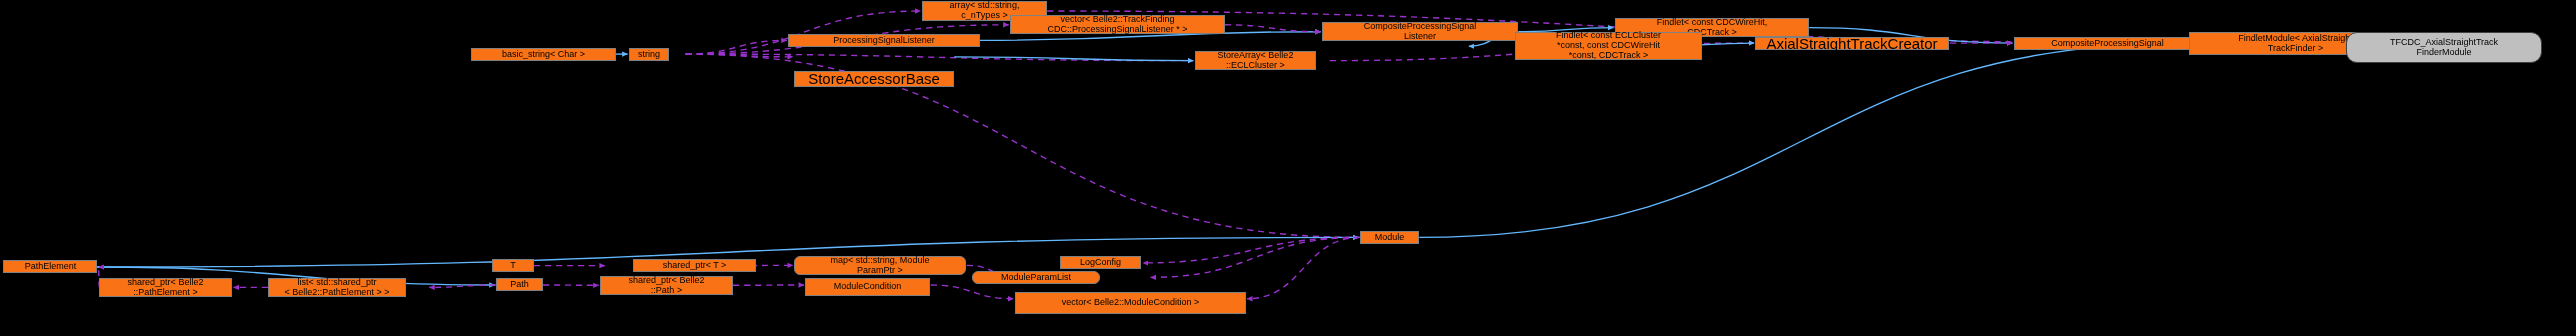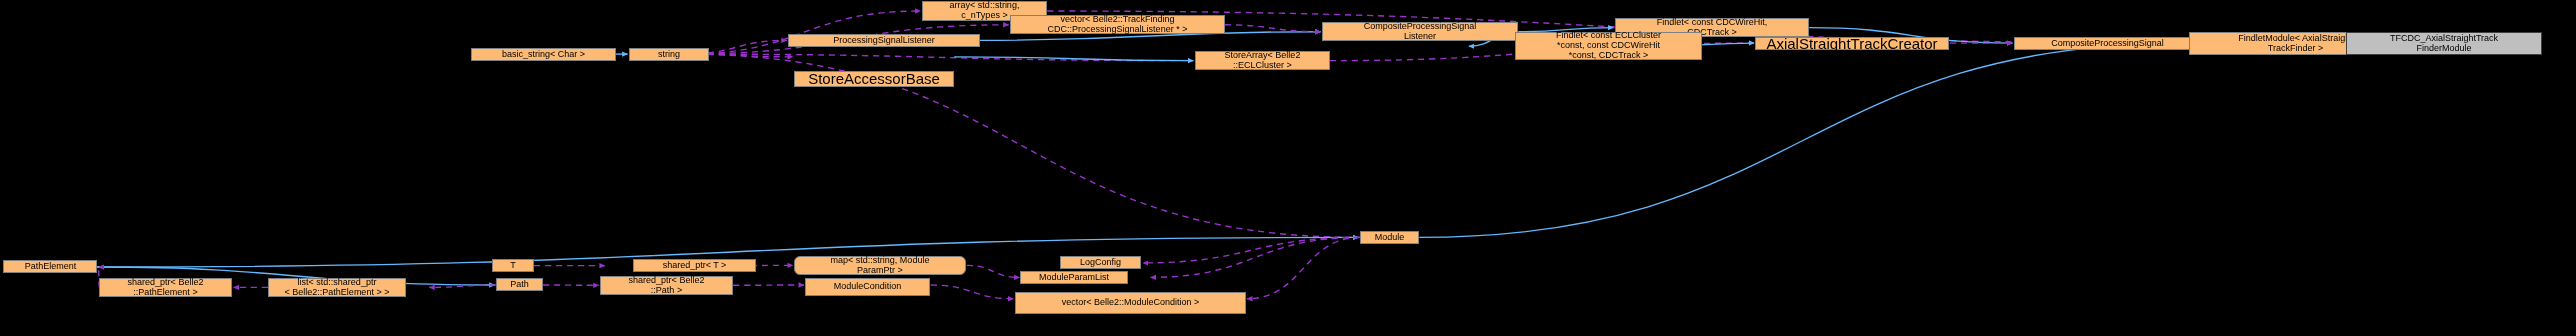--- a/index.html
+++ b/index.html
@@ -20,21 +20,21 @@
     position: absolute;
     left: 0;
     top: 0;
     width: 2576px;
     height: 337px;
     pointer-events: none;
   }
   .node {
     position: absolute;
     box-sizing: border-box;
-    background: #fdba74;
+    background: #f97316;
     border: 0.7px solid #808080;
     color: #000000;
     font-size: 9px;
     line-height: 9.6px;
     display: flex;
     align-items: center;
     justify-content: center;
     text-align: center;
     white-space: pre-line;
     padding: 0.7px 2.8px;
@@ -105,39 +105,39 @@
       <div class="node" style="left: 1615px; top: 18px; width: 194px; height: 19.3px;">Findlet&lt; const CDCWireHit,
 CDCTrack &gt;</div>
       <div class="node" style="left: 788px; top: 34px; width: 192px; height: 13px; font-size: 9px;">ProcessingSignalListener</div>
       <div class="node" style="left: 1470px; top: 32px; width: 187px; height: 27.6px; margin-left: 45px;">Findlet&lt; const ECLCluster
 *const, const CDCWireHit
 *const, CDCTrack &gt;</div>
       <div class="node" style="left: 1755px; top: 37px; width: 194px; height: 13px; font-size: 15px;">AxialStraightTrackCreator</div>
       <div class="node" style="left: 2014px; top: 37px; width: 187px; height: 13px; font-size: 9px;">CompositeProcessingSignal</div>
       <div class="node" style="left: 2189px; top: 32px; width: 213px; height: 23px;">FindletModule&lt; AxialStraight
 TrackFinder &gt;</div>
-      <div class="node shaded" style="left: 2346px; top: 32px; width: 196px; height: 23px;">TFCDC_AxialStraightTrack
+      <div class="node shaded" style="left: 2346px; top: 32px; width: 196px; height: 31px; border-radius: 11px;">TFCDC_AxialStraightTrack
 FinderModule</div>
       <div class="node" style="left: 471px; top: 48px; width: 145px; height: 13px; font-size: 9px;">basic_string&lt; Char &gt;</div>
-      <div class="node" style="left: 629px; top: 48px; width: 80px; height: 13px; font-size: 9px; text-align: right;">string</div>
+      <div class="node" style="left: 629px; top: 48px; width: 40px; height: 13px; font-size: 9px; text-align: right;">string</div>
       <div class="node" style="left: 794px; top: 50px; width: 160px; height: 16px; font-size: 15px; margin-top: 21px;">StoreAccessorBase</div>
-      <div class="node" style="left: 1195px; top: 51px; width: 135px; height: 19.3px;">StoreArray&lt; Belle2
+      <div class="node" style="left: 1195px; top: 51px; width: 121px; height: 19.3px;">StoreArray&lt; Belle2
 ::ECLCluster &gt;</div>
       <div class="node" style="left: 3.4px; top: 260px; width: 94px; height: 13px; font-size: 9px;">PathElement</div>
       <div class="node" style="left: 99px; top: 278px; width: 133px; height: 19.3px;">shared_ptr&lt; Belle2
 ::PathElement &gt;</div>
       <div class="node" style="left: 268px; top: 278px; width: 138px; height: 19.3px;">list&lt; std::shared_ptr
 &lt; Belle2::PathElement &gt; &gt;</div>
       <div class="node" style="left: 492px; top: 259px; width: 42px; height: 13px; font-size: 9px;">T</div>
       <div class="node" style="left: 496px; top: 278px; width: 47px; height: 13px; font-size: 9px;">Path</div>
       <div class="node" style="left: 606px; top: 259px; width: 123px; height: 13px; font-size: 9px; margin-left: 27px;">shared_ptr&lt; T &gt;</div>
       <div class="node" style="left: 600px; top: 276px; width: 133px; height: 19.3px;">shared_ptr&lt; Belle2
 ::Path &gt;</div>
       <div class="node" style="left: 794px; top: 256px; width: 172px; height: 19.3px; border-radius: 6px;">map&lt; std::string, Module
 ParamPtr &gt;</div>
       <div class="node" style="left: 805px; top: 278px; width: 125px; height: 18px; font-size: 9px;">ModuleCondition</div>
       <div class="node" style="left: 1060px; top: 256px; width: 81px; height: 13px; font-size: 9px;">LogConfig</div>
-      <div class="node" style="left: 1020px; top: 271px; width: 108px; height: 13px; font-size: 9px;">ModuleParamList</div>
+      <div class="node" style="left: 972px; top: 271px; width: 128px; height: 13px; font-size: 9px; border-radius: 6px;">ModuleParamList</div>
       <div class="node" style="left: 1015px; top: 292px; width: 231px; height: 22px; font-size: 9px;">vector&lt; Belle2::ModuleCondition &gt;</div>
       <div class="node" style="left: 1360px; top: 231px; width: 59px; height: 13px; font-size: 9px;">Module</div>
     </div>
 </div>
 
 
 </body></html>

